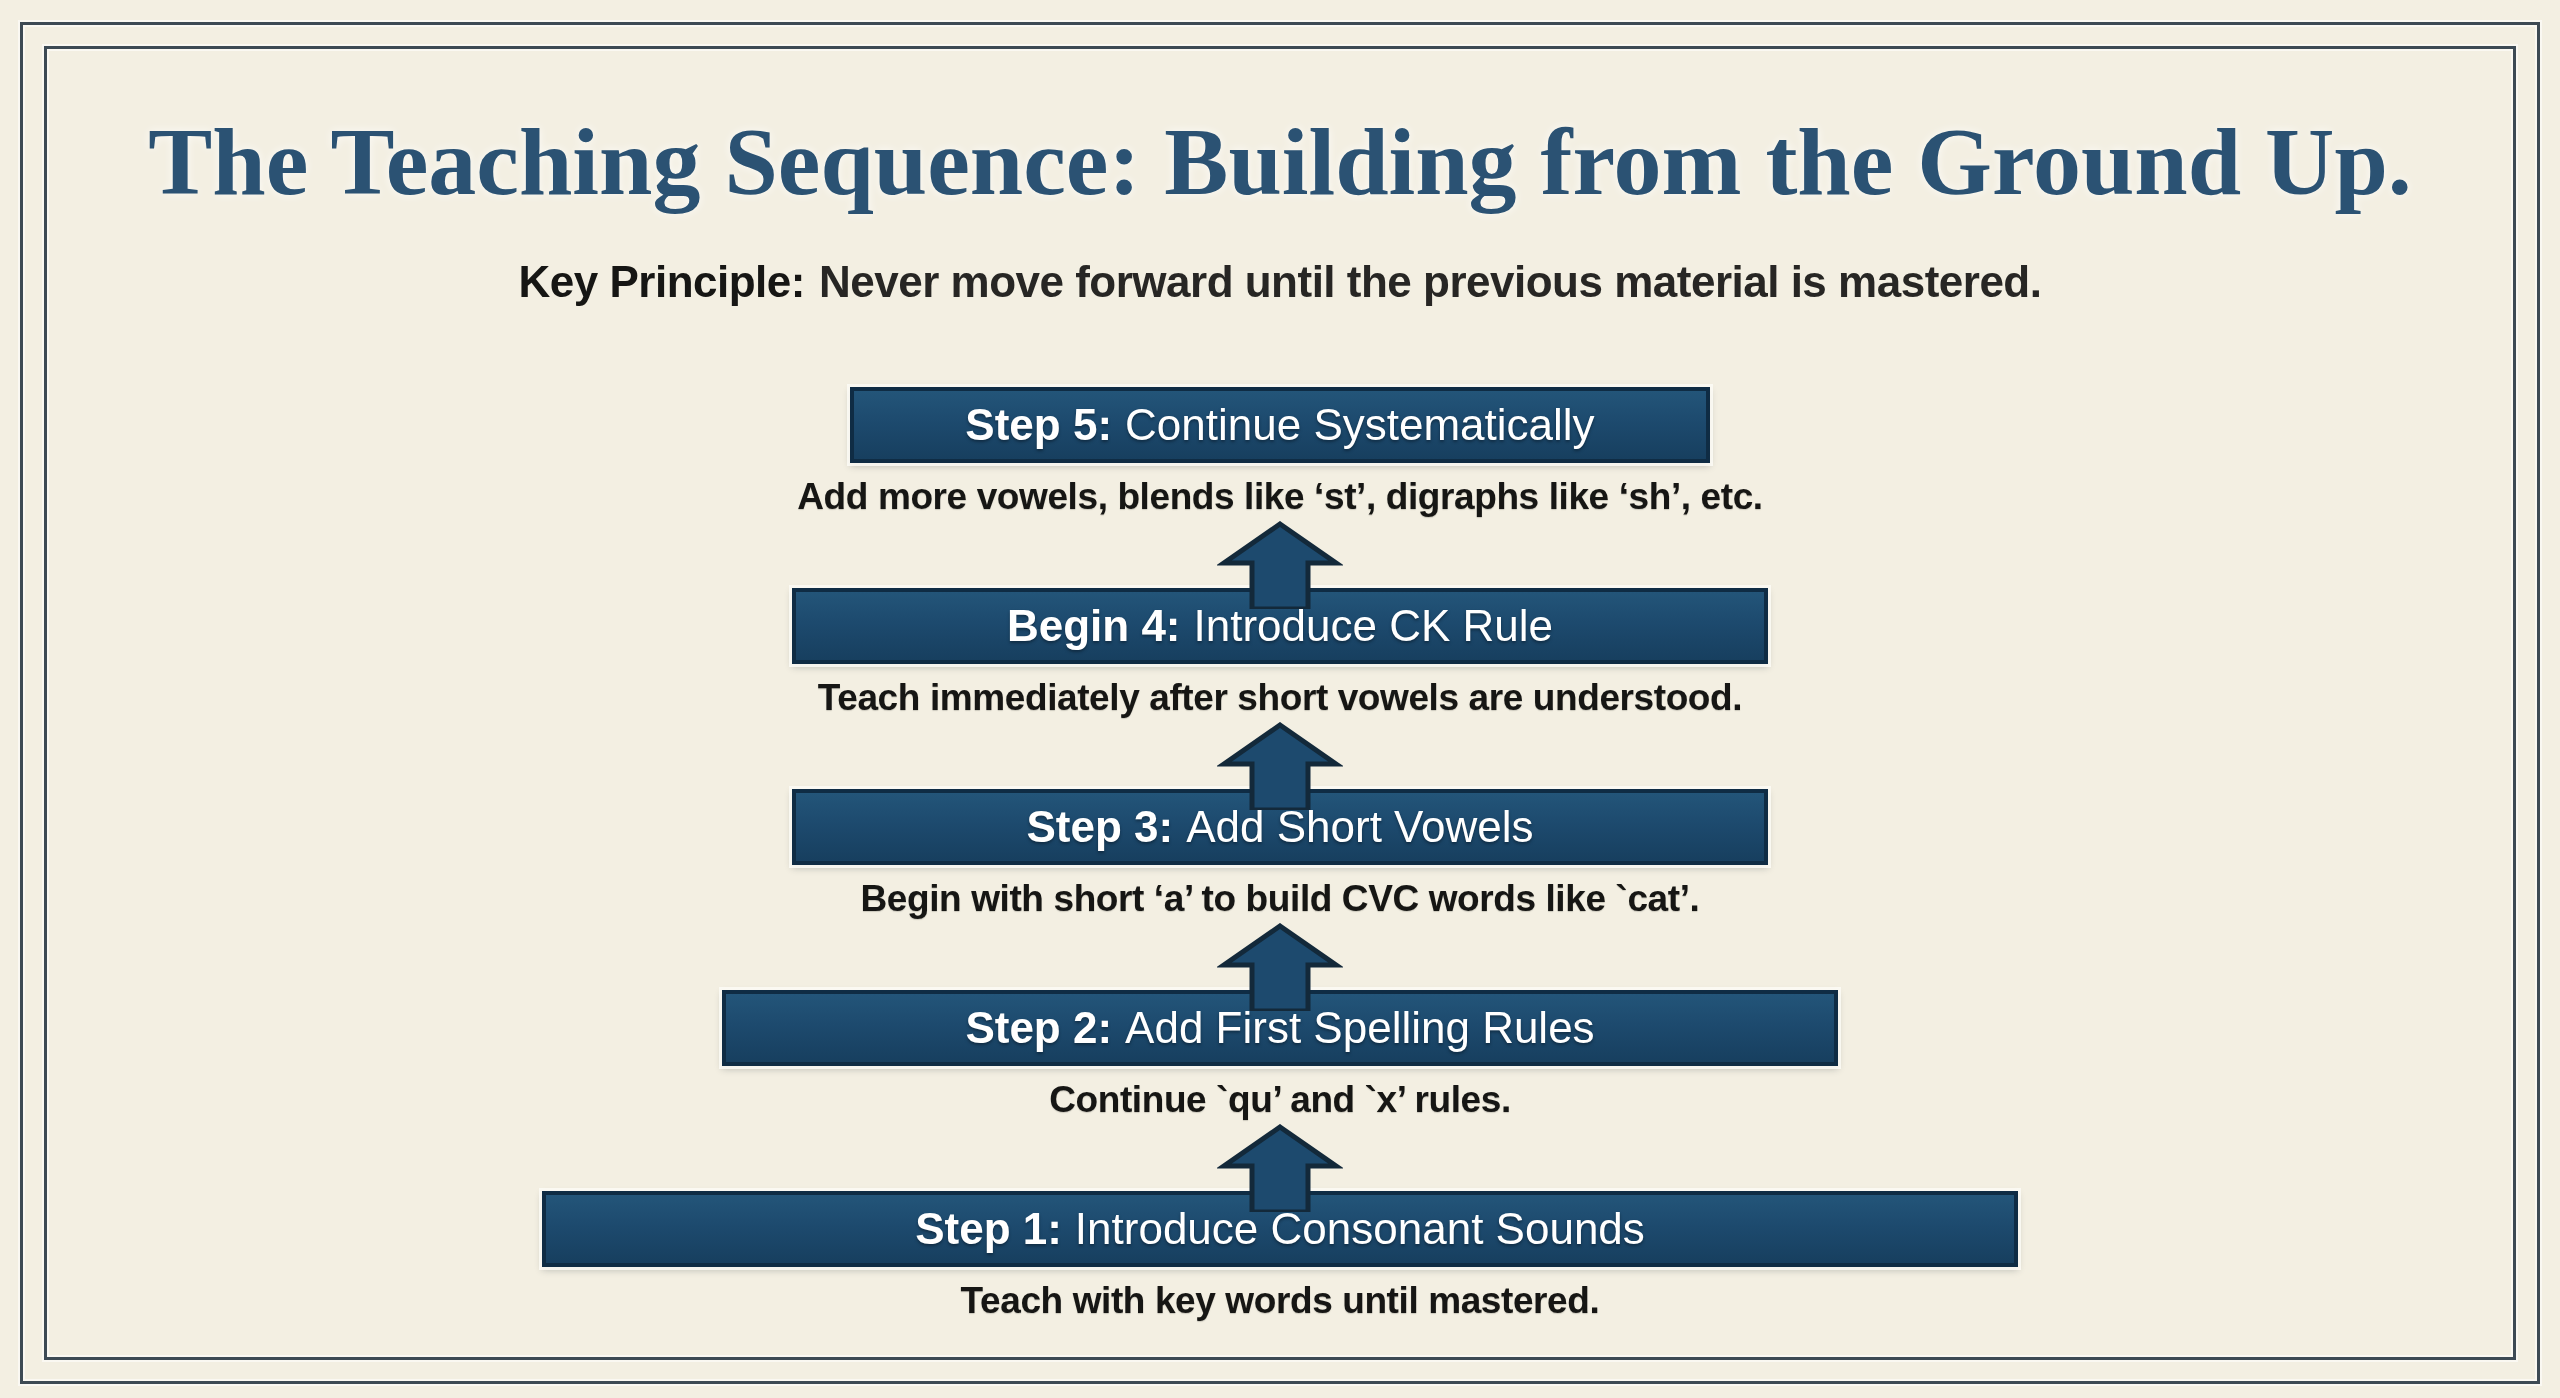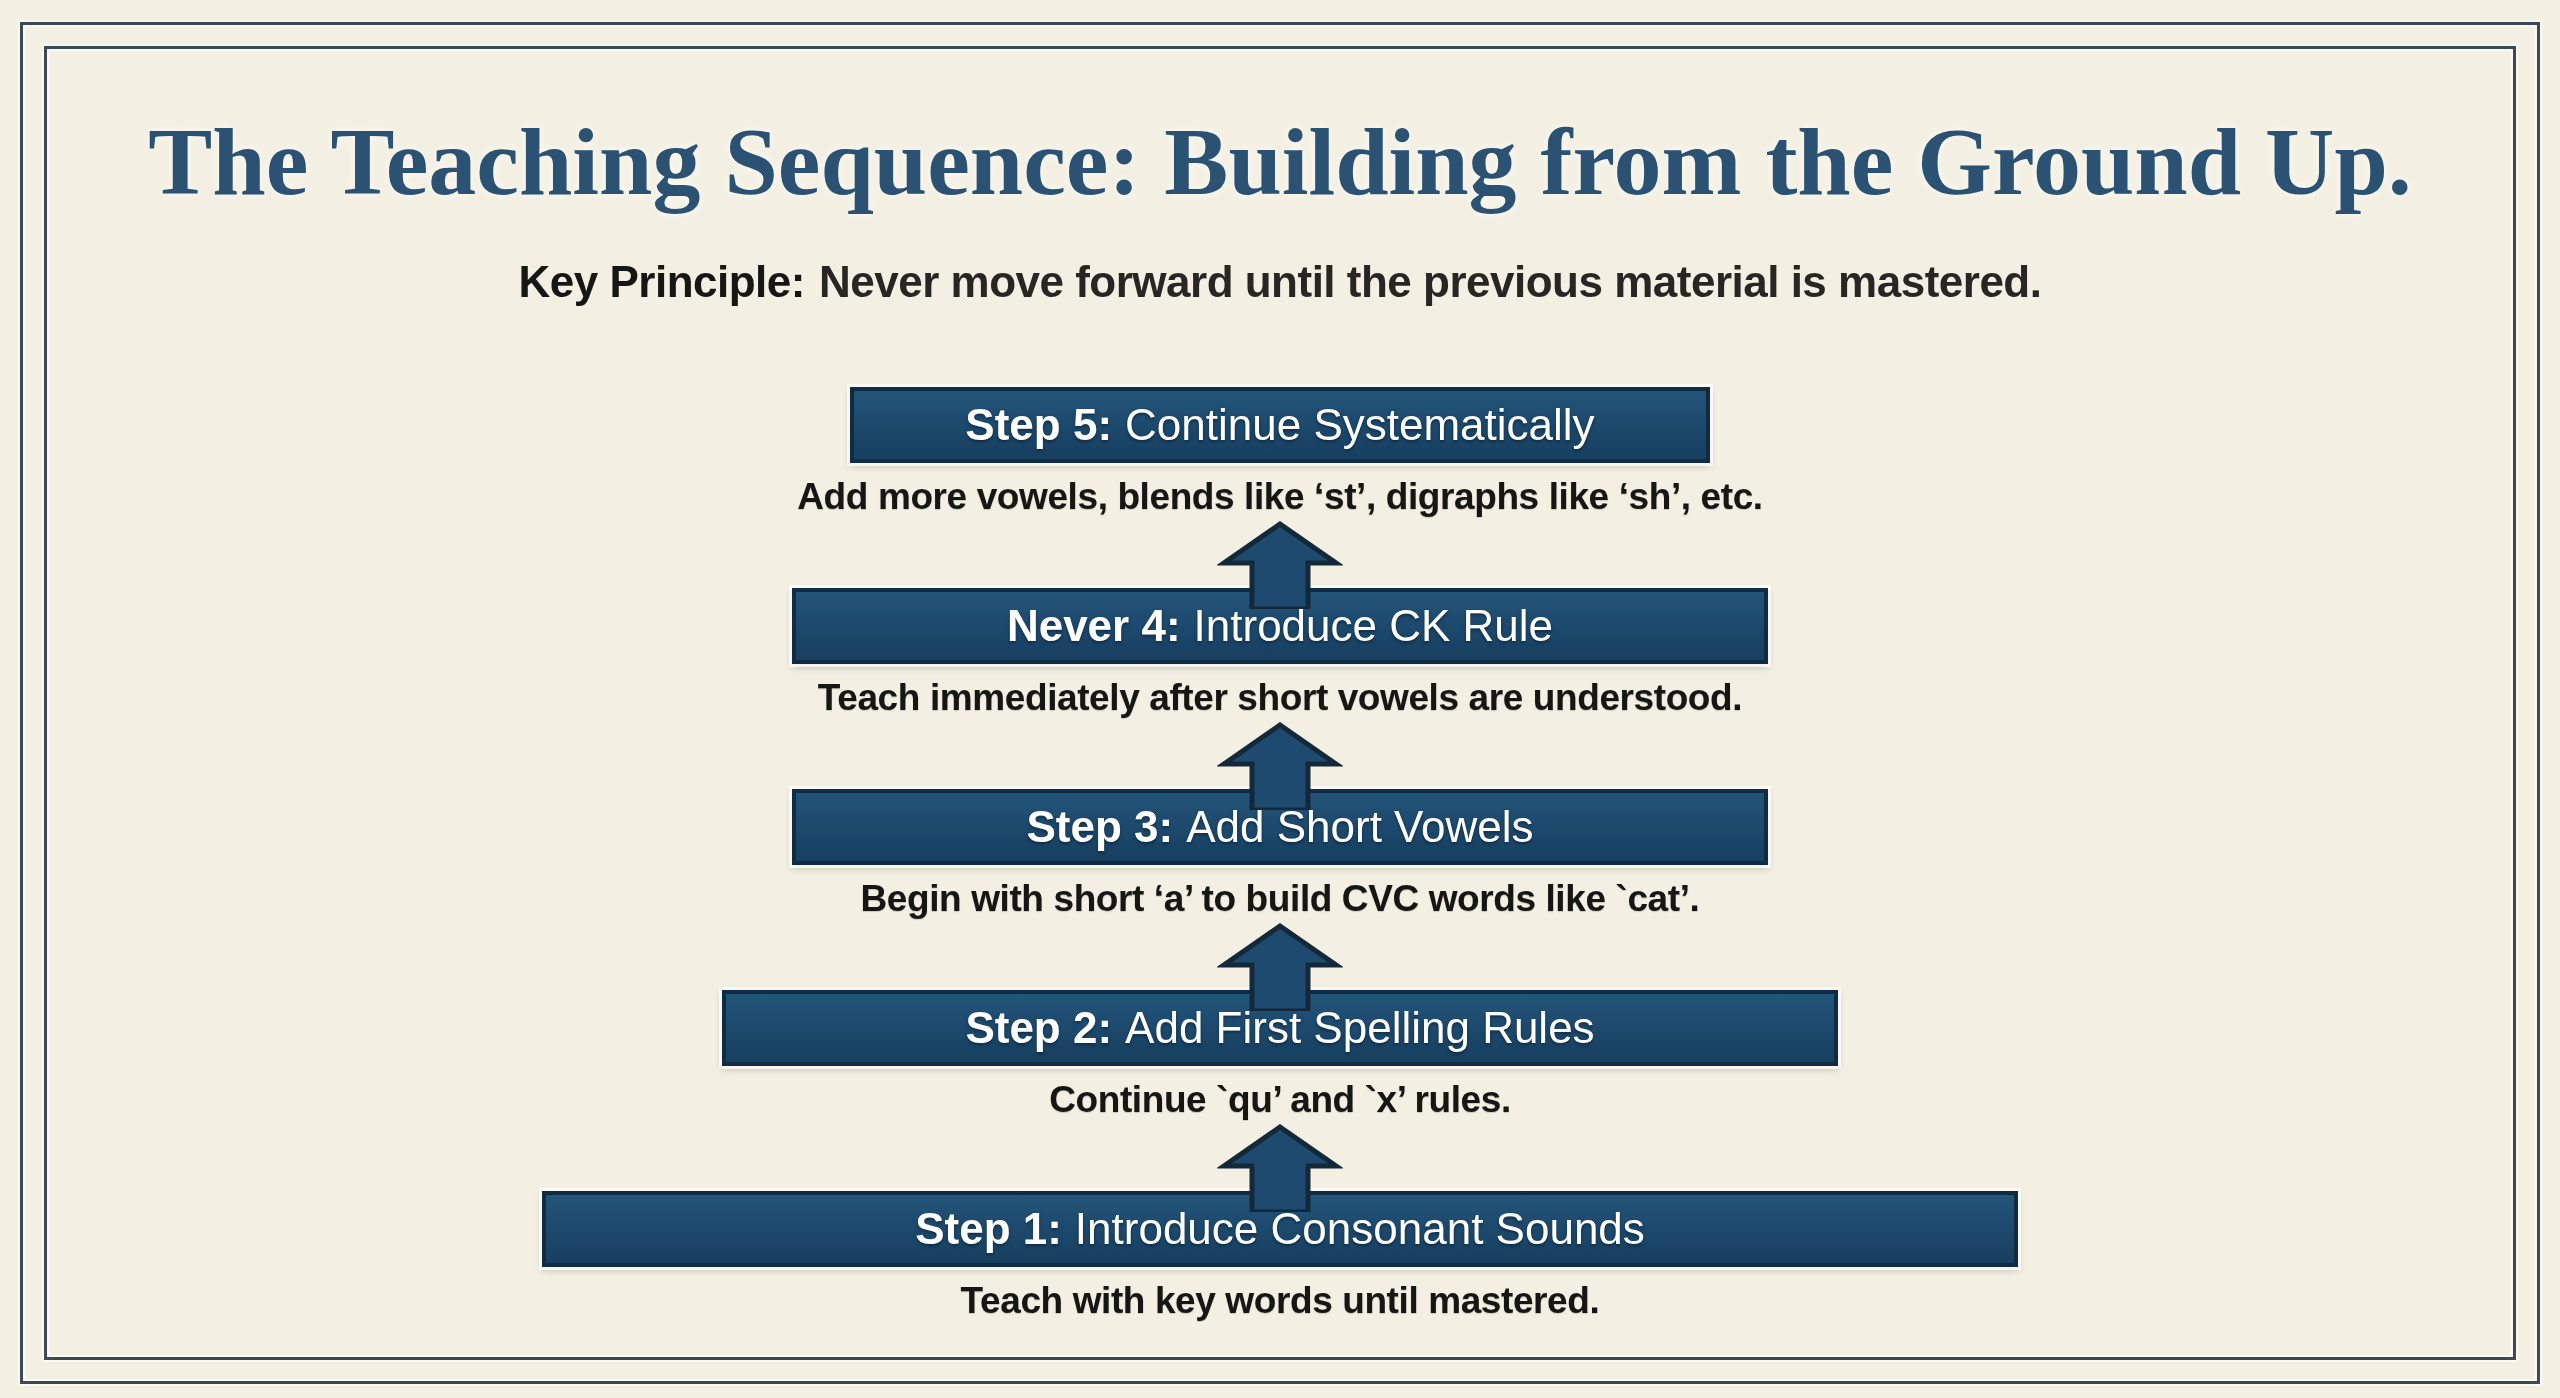--- a/index.html
+++ b/index.html
@@ -118,21 +118,21 @@
         <span class="bar-title">Continue Systematically</span>
       </div>
       <div class="caption">Add more vowels, blends like ‘st’, digraphs like ‘sh’, etc.</div>
       <svg class="arrow" width="126" height="88" viewBox="0 0 126 88">
         <polygon points="63,3 119,42 91,42 91,88 35,88 35,42 7,42" style="fill:var(--arrow-fill);stroke:var(--arrow-outline);stroke-width:5;stroke-linejoin:miter;"></polygon>
       </svg>
     </div>
 
     <div class="step">
       <div class="bar w4">
-        <span class="bar-label">Never 4:</span>
+        <span class="bar-label">Begin 4:</span>
         <span class="bar-title">Introduce CK Rule</span>
       </div>
       <div class="caption">Teach immediately after short vowels are understood.</div>
       <svg class="arrow" width="126" height="88" viewBox="0 0 126 88">
         <polygon points="63,3 119,42 91,42 91,88 35,88 35,42 7,42" style="fill:var(--arrow-fill);stroke:var(--arrow-outline);stroke-width:5;stroke-linejoin:miter;"></polygon>
       </svg>
     </div>
 
     <div class="step">
       <div class="bar w3">

